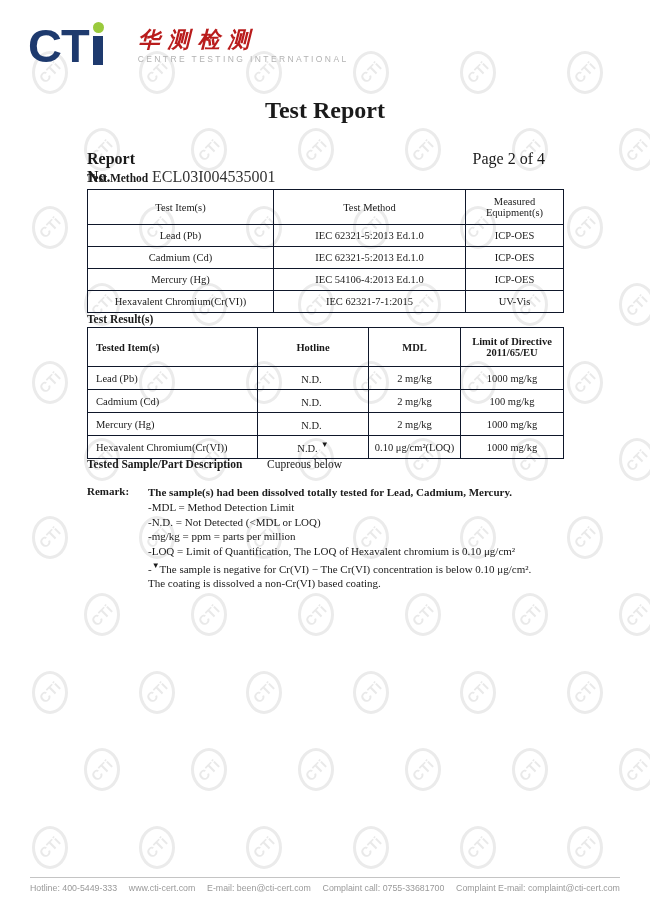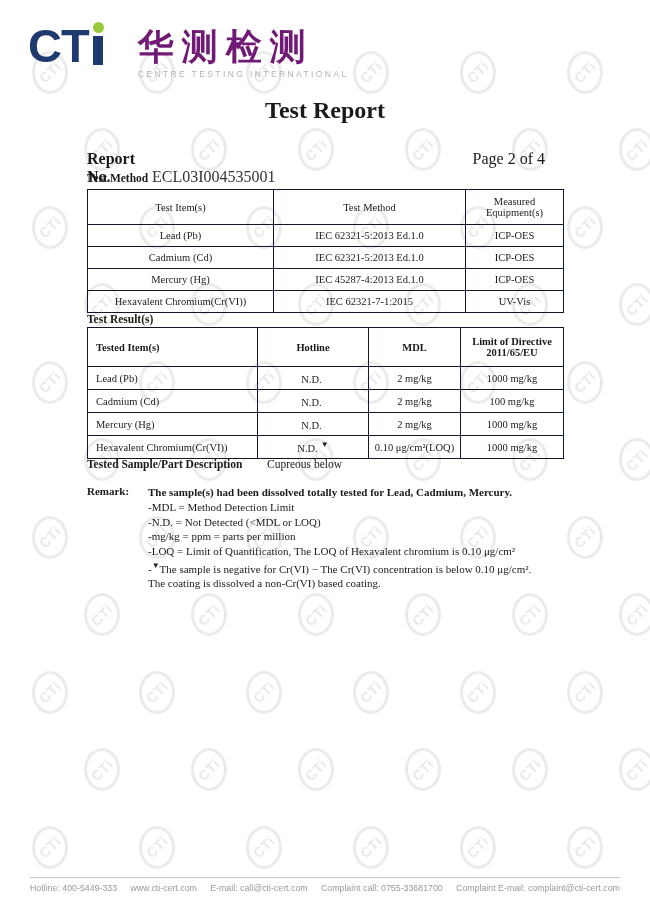--- a/index.html
+++ b/index.html
@@ -23,22 +23,22 @@
   .logo-cti { display:flex; align-items:flex-end; }
   .logo-ct {
     font-family:"Liberation Sans", sans-serif; font-weight:800; font-size:47px;
     line-height:0.78; color:#1e3a6e; letter-spacing:-1px;
   }
   .logo-i { display:flex; flex-direction:column; align-items:center; margin-left:4px; }
   .logo-dot { width:11px; height:11px; border-radius:50%; background:#9aca3c; margin-bottom:3px; }
   .logo-stem { width:10px; height:29px; background:#1e3a6e; }
   .logo-cn { margin-left:16px; padding-top:6px; }
   .cn-main {
-    font-size:36px; line-height:1.05; color:#701a75; font-weight:bold;
-    letter-spacing:8px; font-family:"Liberation Sans", sans-serif;
+    font-size:22px; line-height:1.05; color:#b91c1c; font-weight:bold;
+    letter-spacing:8px; font-family:"Liberation Sans", sans-serif;font-style:italic;
   }
   .cn-sub {
     font-size:8.5px; color:#b2b2b2; letter-spacing:2.4px; margin-top:3px;
     font-family:"Liberation Sans", sans-serif; white-space:nowrap;
   }
   
   .title { position:absolute; top:97px; left:0; width:100%; text-align:center;
            font-size:24px; font-weight:bold; }
   .report-line { position:absolute; left:87px; top:150px; width:476px; font-size:16px; }
   .report-label { font-weight:bold; display:inline-block; width:61px; }
@@ -323,21 +323,21 @@
         <td>IEC 62321-5:2013 Ed.1.0</td>
         <td>ICP-OES</td>
       </tr>
       <tr>
         <td>Cadmium (Cd)</td>
         <td>IEC 62321-5:2013 Ed.1.0</td>
         <td>ICP-OES</td>
       </tr>
       <tr>
         <td>Mercury (Hg)</td>
-        <td>IEC 45287-4:2013 Ed.1.0</td>
+        <td>IEC 54106-4:2013 Ed.1.0</td>
         <td>ICP-OES</td>
       </tr>
       <tr>
         <td>Hexavalent Chromium(Cr(VI))</td>
         <td>IEC 62321-7-1:2015</td>
         <td>UV-Vis</td>
       </tr>
     </tbody>
       </table>
 
@@ -399,19 +399,19 @@
         <div>-LOQ = Limit of Quantification, The LOQ of Hexavalent chromium is 0.10 μg/cm²</div>
         <div><span>-</span><sup class="rmk-marker">▼</sup><span>The sample is negative for Cr(VI) − The Cr(VI) concentration is below 0.10 μg/cm².</span></div>
         <div>The coating is dissolved a non-Cr(VI) based coating.</div>
       </div>
     </div>
 
     <div class="footer-rule"></div>
     <div class="footer">
       <span>Hotline: 400-5449-333</span>
       <span>www.cti-cert.com</span>
-      <span>E-mail: call@cti-cert.com</span>
+      <span>E-mail: been@cti-cert.com</span>
       <span>Complaint call: 0755-33681700</span>
       <span>Complaint E-mail: complaint@cti-cert.com</span>
     </div>
 
   </div>
 </div>
 
 </body></html>

